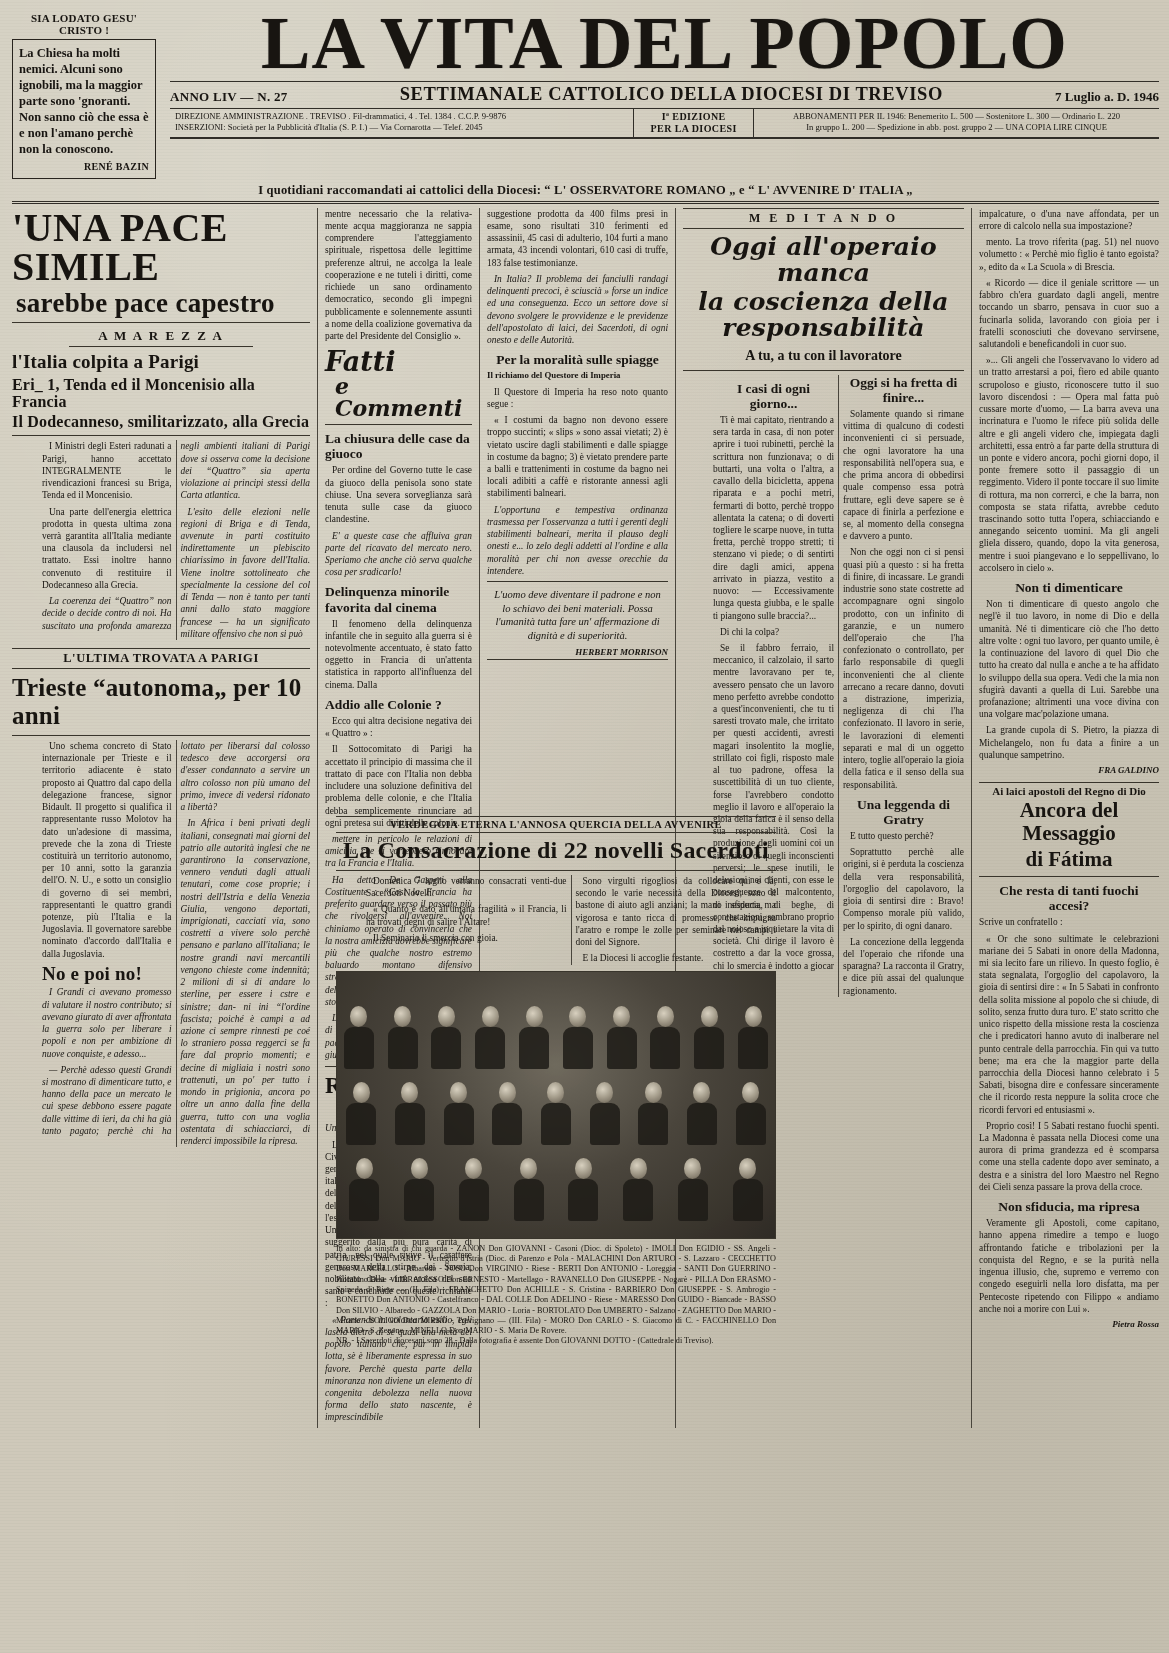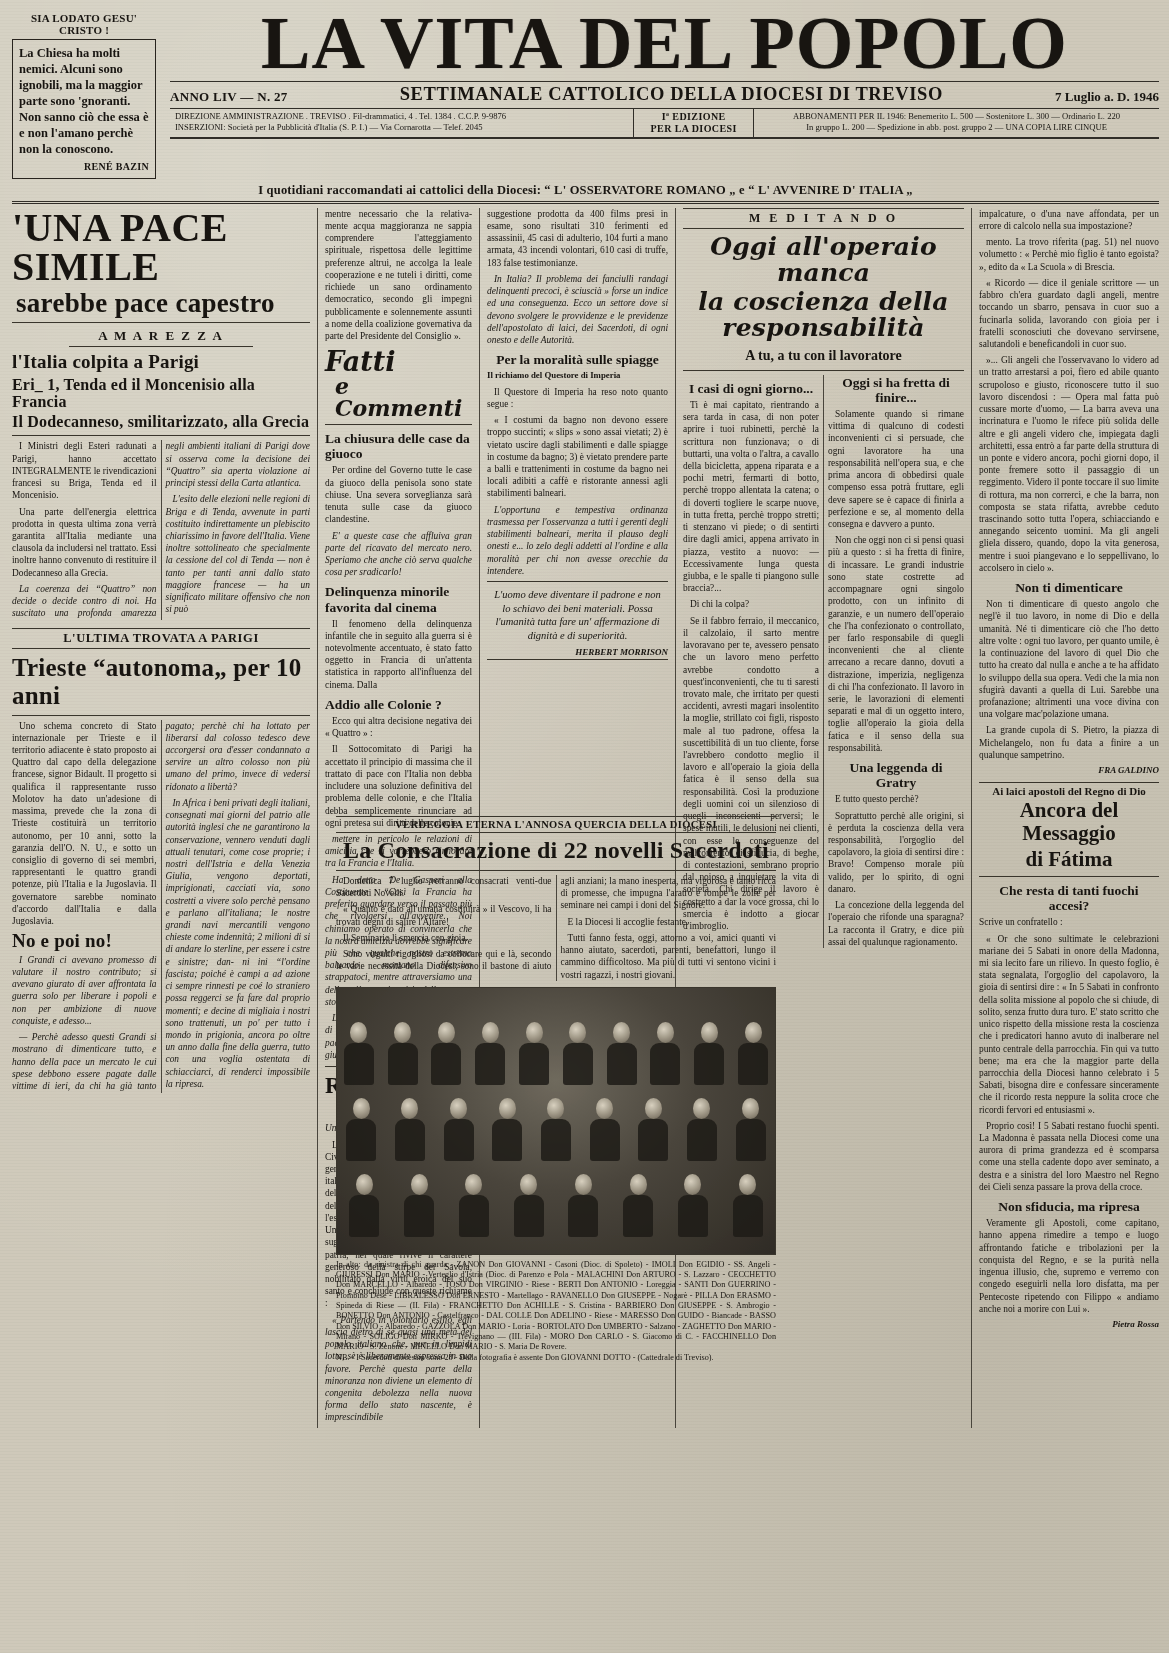--- a/index.html
+++ b/index.html
@@ -139,21 +139,21 @@
   }
   .fatti .l2 { display:block; margin-left:10px; font-size:22px; }
 
   .ultima {
     text-align:center; font-size:12.5px; font-weight:700; letter-spacing:0.6px;
     border-top:1px solid #3a362e; border-bottom:1px solid #3a362e;
     padding:2px 0; margin:8px 0 5px;
   }
   .trieste { font-size:25px; font-weight:700; letter-spacing:0.2px; margin:2px 0 4px; }
 
-  .twocol { column-count:2; column-gap:9px; column-rule:1px solid #4a463d; }
+  .twocol { column-count:2; column-gap:9px; column-rule:1px solid #4a463d;margin-left:30px; }
 
   
   .cons-head {
     text-align:center; font-size:10.5px; font-weight:700; letter-spacing:0.4px;
     border-top:1px solid #3a362e; border-bottom:1px solid #3a362e;
     padding:2px 4px; margin:8px 0 4px;
   }
   .cons-title { text-align:center; font-size:24px; font-weight:700; margin:2px 0 6px; letter-spacing:0.2px;}
   .photo {
     width:100%; height: 268px; margin: 6px 0 5px;
@@ -327,30 +327,29 @@
       <p class="body noind">Scrive un confratello :</p>
       <p class="body">« Or che sono sultimate le celebrazioni mariane dei 5 Sabati in onore della Madonna, mi sia lecito fare un rilievo. In questo foglio, è stata segnalata, l'orgoglio del capolavoro, la gioia di sentirsi dire : « In 5 Sabati in confronto della solita missione al popolo che si chiude, di solito, senza frutto dura turo. E' stato scritto che unico rispetto della missione resta la coscienza che i predicatori hanno avuto di inalberare nel punto centrale della parrocchia. Fin qui va tutto bene; ma era che la maggior parte della parrocchia della Diocesi hanno celebrato i 5 Sabati, bisogna dire e confessare sinceramente che il ricordo resta neppure la solita croce che ricordi fervori ed entusiasmi ».</p>
       <p class="body">Proprio così! I 5 Sabati restano fuochi spenti. La Madonna è passata nella Diocesi come una aurora di prima grandezza ed è scomparsa come una stella cadente dopo aver seminato, a destra e a sinistra del loro Maestro nel Regno dei Cieli senza passare la prova della croce.</p>
       <h4 class="sect c">Non sfiducia, ma ripresa</h4>
       <p class="body">Veramente gli Apostoli, come capitano, hanno appena rimedire a tempo e luogo affrontando fatiche e tribolazioni per la conquista del Regno, e se la purità nella ingenua illusio, che, supremo e verremo con congedo eseguirli nella loro disfatta, ma per Pentecoste ripetendo con Filippo « andiamo anche noi a morire con Lui ».</p>
       <div class="sign">Pietra Rossa</div>
     </div>
   </div>
 
   <div style="position:absolute; left:336px; top:808px; width:440px;">
-    <div class="cons-head">VERDEGGIA ETERNA L'ANNOSA QUERCIA DELLA DIOCESI</div>
+    <div class="cons-head">VERDEGGIA ETERNA L'ANNOSA QUERCIA DELLA AVVENIRE</div>
     <div class="cons-title">La Consacrazione di 22 novelli Sacerdoti</div>
     <div class="rule-thin"></div>
     <div class="twocol">
       <p class="body">Domenica 7 luglio verranno consacrati venti-due Sacerdoti Novelli.</p>
-      <p class="body">« Quanto è dato all'umana costituirà » il Vescovo, li ha trovati degni di salire l'Altare!</p>
+      <p class="body">« Quanto è dato all'umana fragilità » il Francia, li ha trovati degni di salire l'Altare!</p>
       <p class="body">Il Seminario li smercia con gioia.</p>
       <p class="body">Sono virgulti rigogliosi da collocare qui e là, secondo le varie necessità della Diocesi; sono il bastone di aiuto agli anziani; la mano inesperta, ma vigorosa e tanto ricca di promesse, che impugna l'aratro e rompe le zolle per seminare nei campi i doni del Signore.</p>
       <p class="body">E la Diocesi li accoglie festante.</p>
-      <p class="body">Tutti fanno festa, oggi, attorno a voi, amici quanti vi hanno aiutato, sacerdoti, parenti, benefattori, lungo il cammino difficoltoso. Ma più di tutti vi sentono vicini i vostri ragazzi, i nostri giovani.</p>
     </div>
 
     <div class="photo">
       <div class="rowfaces" style="top:34px;">
         <div class="grp">
             <div class="f"></div>
             <div class="b"></div>
           </div>
         <div class="grp">
             <div class="f"></div>

